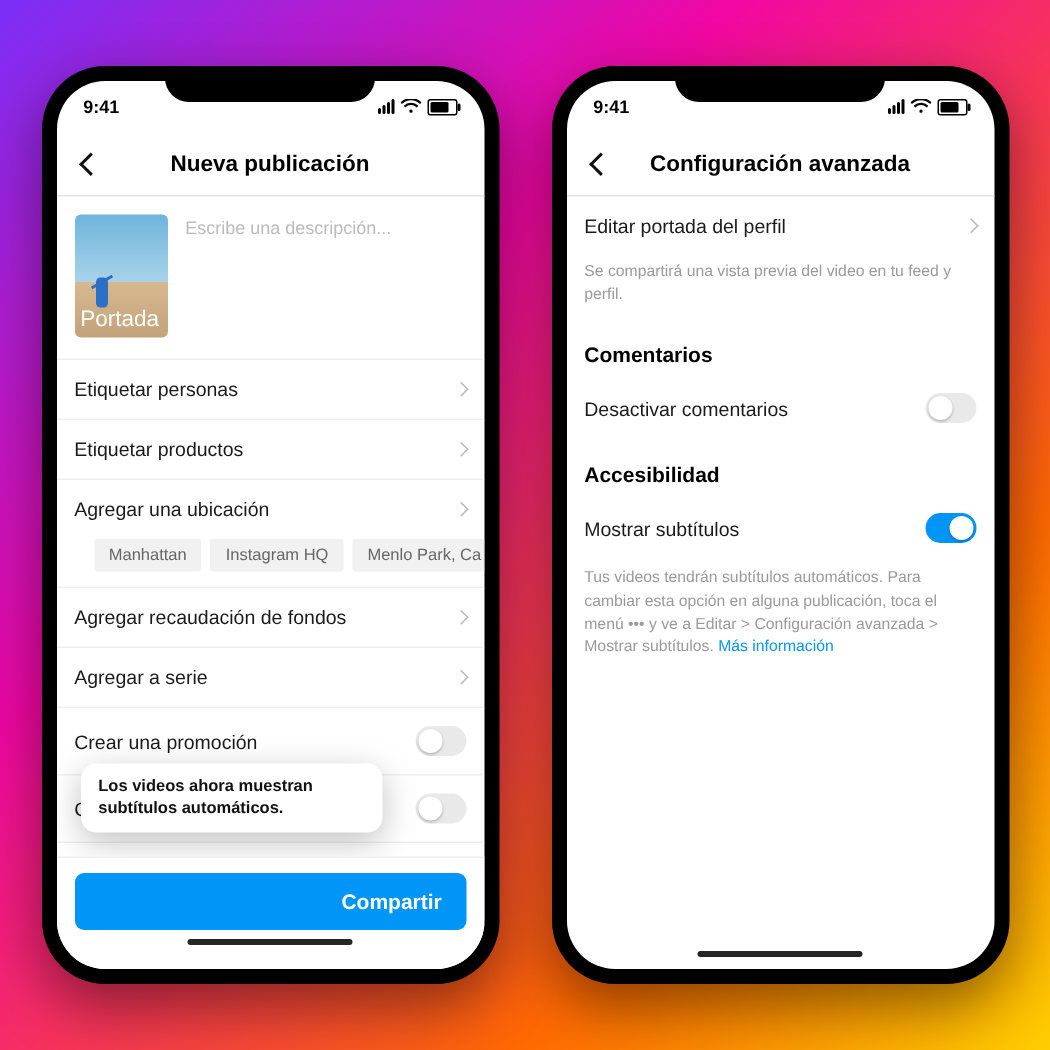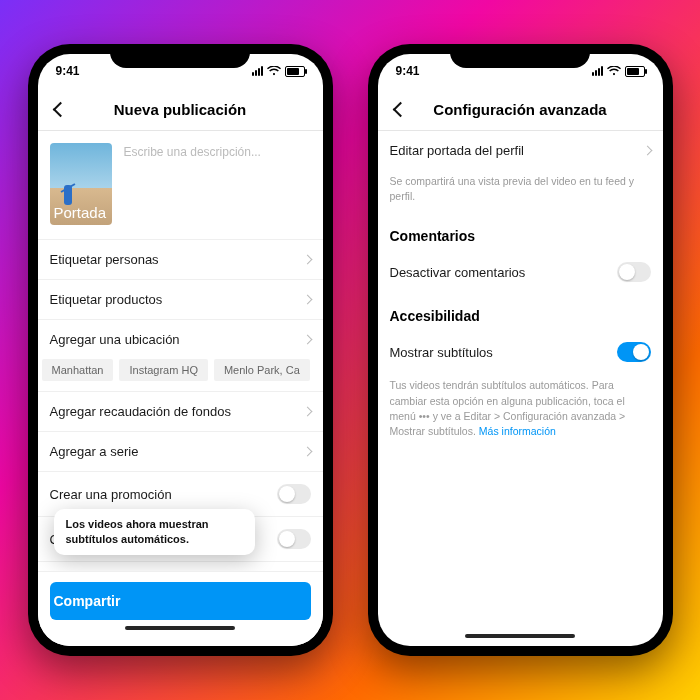--- a/index.html
+++ b/index.html
@@ -64,42 +64,42 @@
     position:absolute;left:14px;bottom:20px;width:8px;height:20px;background:#2b6fc7;border-radius:3px;
   }
   .thumb .arm{position:absolute;left:10px;bottom:36px;width:16px;height:2px;background:#2b6fc7;transform:rotate(-30deg);}
   .thumb .cover{color:#fff;font-size:15px;padding:0 4px 4px;position:relative;}
   .placeholder{color:#bbb;font-size:12px;padding-top:2px;}
   .row{
     display:flex;align-items:center;justify-content:space-between;
     padding:12px 12px 12px 12px;border-top:1px solid #efefef;font-size:13px;color:#1a1a1a;
   }
   .row:first-of-type{border-top:1px solid #efefef;}
-  .chips{display:flex;gap:6px;padding:0 4px 10px;overflow:hidden;border-top:none;}
+  .chips{display:flex;gap:6px;padding:0 25px 10px;overflow:hidden;border-top:none;}
   .chip{background:#f1f1f1;color:#666;font-size:11px;padding:5px 10px;border-radius:2px;white-space:nowrap;}
   .toggle{
     width:34px;height:20px;border-radius:10px;background:#e9e9e9;position:relative;flex-shrink:0;
   }
   .toggle::after{content:"";width:16px;height:16px;border-radius:50%;background:#fff;position:absolute;top:2px;left:2px;box-shadow:0 1px 2px rgba(0,0,0,.25);}
   .toggle.on{background:#0095f6;}
   .toggle.on::after{left:auto;right:2px;}
   .tooltip{
     position:absolute;left:16px;right:68px;top:378px;
     background:#fff;border-radius:10px;padding:8px 12px;
     font-size:11px;font-weight:600;color:#111;
     box-shadow:0 6px 22px rgba(0,0,0,.25);
     line-height:1.35;
   }
   .truncrow{color:#1a1a1a;}
   .bottom{
     padding:10px 12px 16px;border-top:1px solid #efefef;background:#fff;
   }
   .sharebtn{
-    background:#0095f6;color:#fff;border:none;border-radius:6px;padding:11px 4px;
-    font-size:14px;font-weight:600;text-align:left;
+    background:#0095f6;color:#fff;border:none;border-radius:6px;padding:11px 16px;
+    font-size:14px;font-weight:600;text-align:right;
   }
   .home-ind{height:4px;width:110px;background:#000;border-radius:2px;margin:6px auto 0;opacity:.85;}
   
   .sub{color:#9a9a9a;font-size:10.5px;padding:4px 12px 10px;line-height:1.45;}
   .sechead{font-size:14px;font-weight:700;padding:14px 12px 6px;}
   .link{color:#0095f6;}
 </style>
 </head>
 <body>
 

